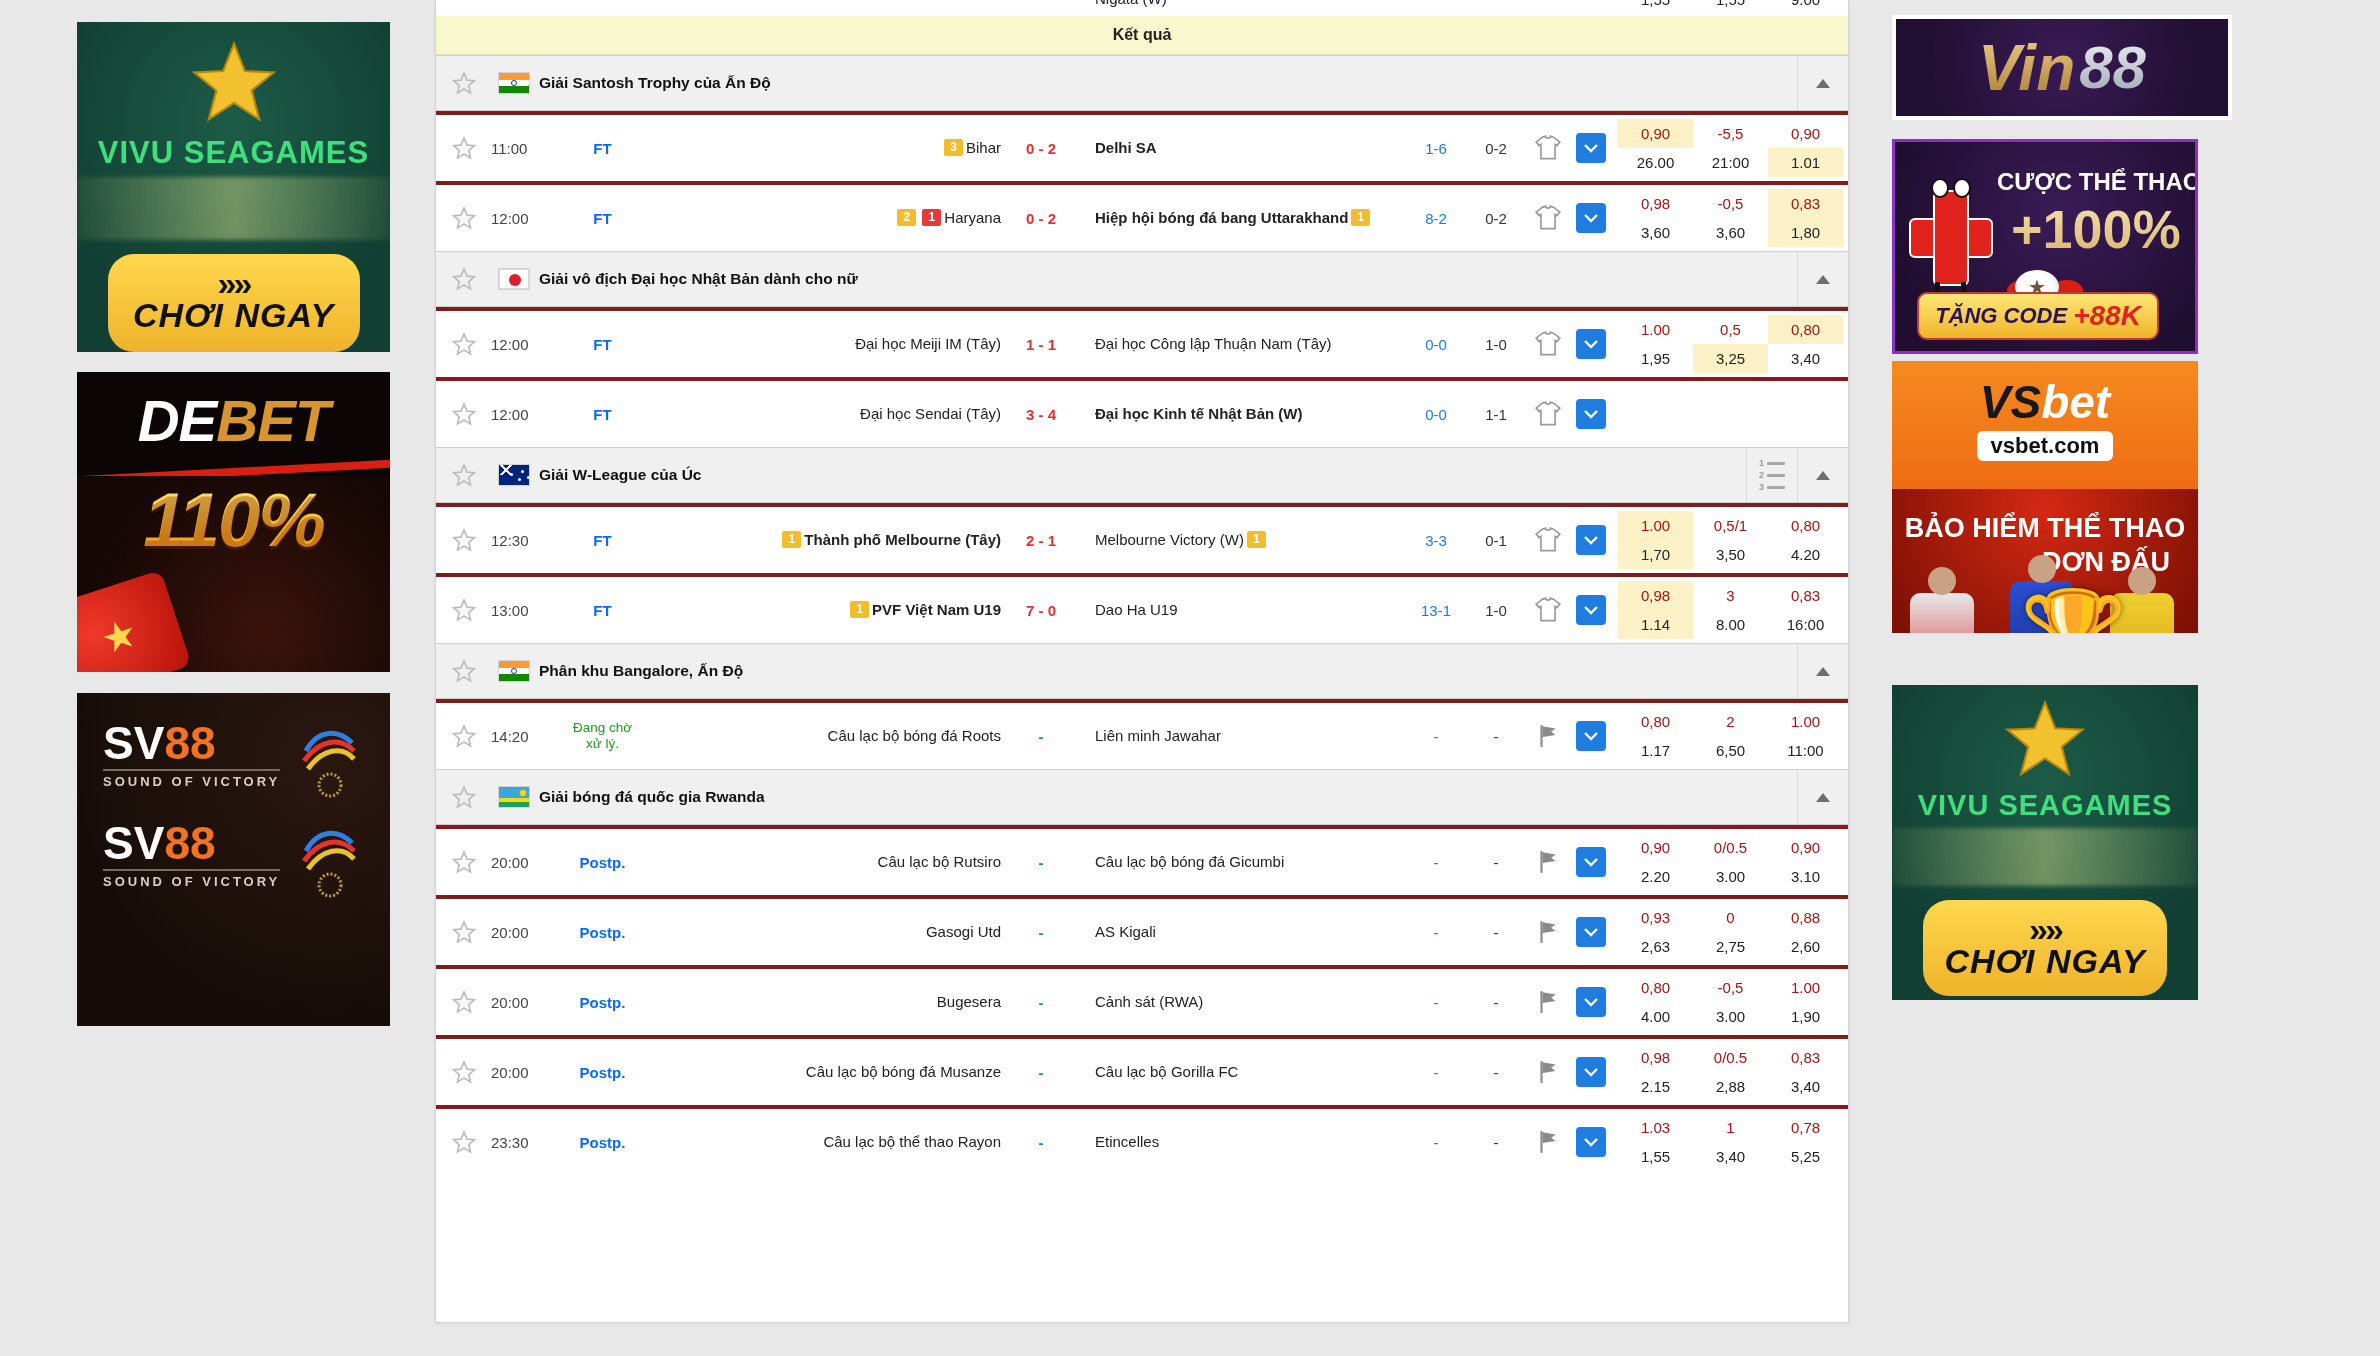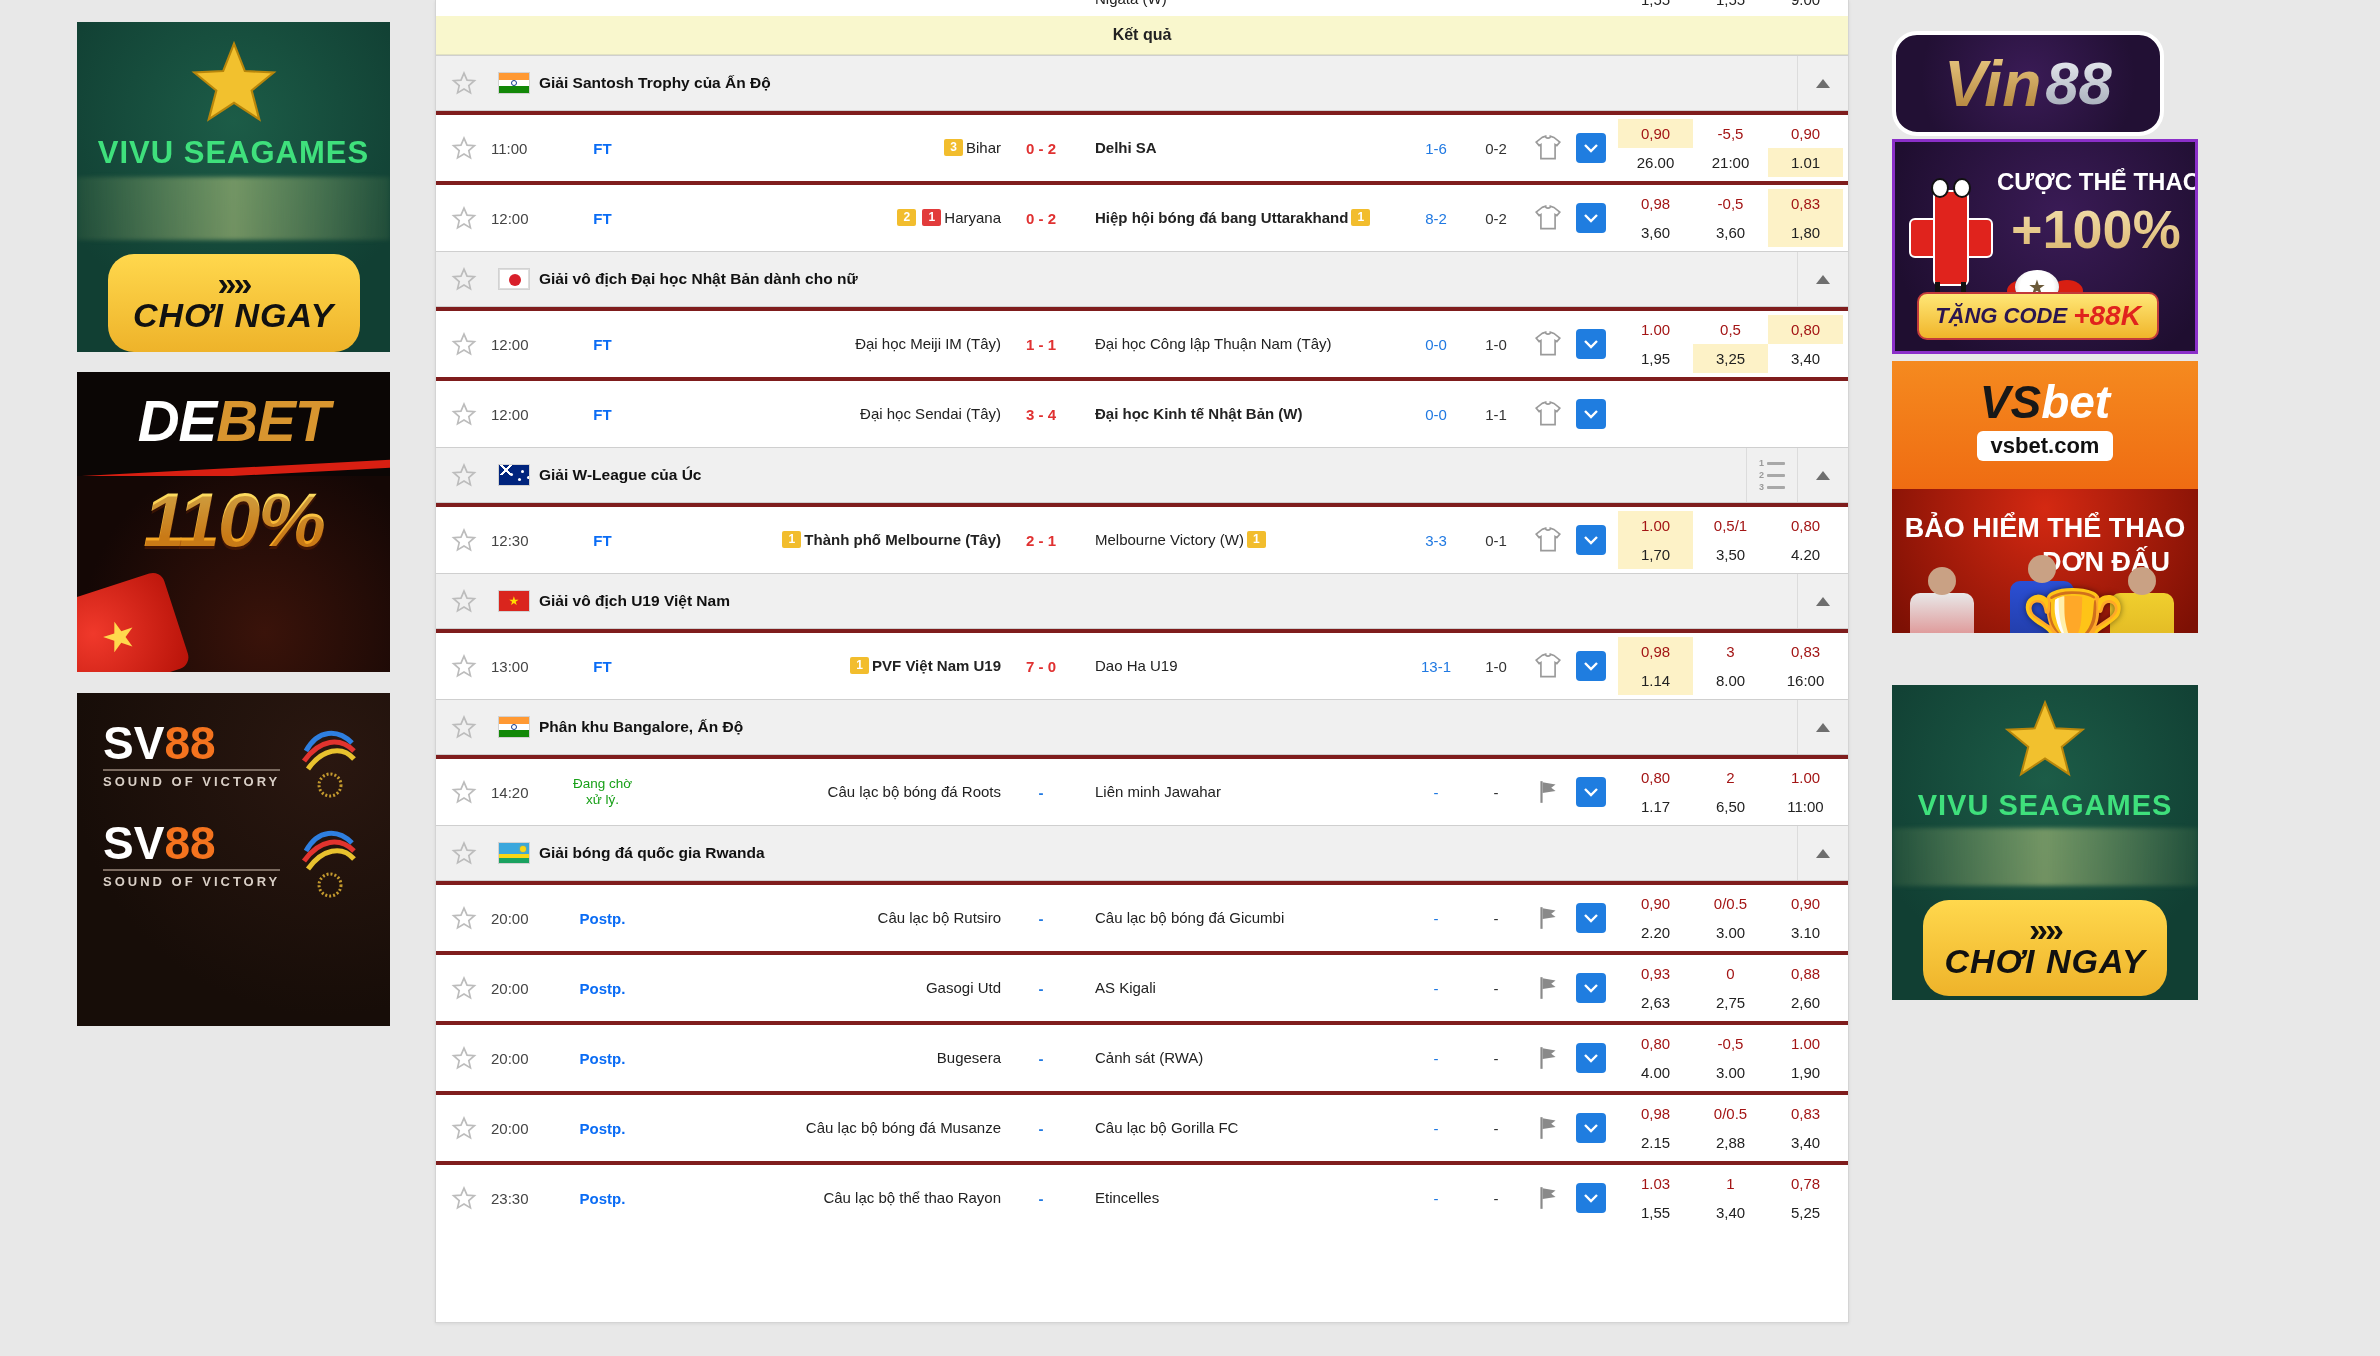--- a/index.html
+++ b/index.html
@@ -473,33 +473,20 @@
           <div class="odd-col">
             <span class="o1">0,5/1</span>
             <span class="o2">3,50</span>
           </div>
           <div class="odd-col">
             <span class="o1">0,80</span>
             <span class="o2">4.20</span>
           </div>
         </div>
       </div>
-      <div class="sec-header">
-        <div class="c-star">
-          <svg width="26" height="25" viewBox="0 0 24 24">
-            <polygon points="12,2 14.9,8.8 22,9.3 16.6,14 18.2,21 12,17.3 5.8,21 7.4,14 2,9.3 9.1,8.8" fill="none" stroke="#bcbcbc" stroke-width="1.6"></polygon>
-          </svg>
-        </div>
-        <span class="flagbox fl-vietnam"></span>
-        <span class="sec-title">Giải vô địch U19 Việt Nam</span>
-        <div class="h-spacer"></div>
-        <div class="h-cell">
-          <div class="tri-up"></div>
-        </div>
-      </div>
       <div class="row">
         <div class="c-star">
           <svg width="26" height="25" viewBox="0 0 24 24">
             <polygon points="12,2 14.9,8.8 22,9.3 16.6,14 18.2,21 12,17.3 5.8,21 7.4,14 2,9.3 9.1,8.8" fill="none" stroke="#bcbcbc" stroke-width="1.6"></polygon>
           </svg>
         </div>
         <div class="c-time">13:00</div>
         <div class="c-status"><span class="status-ft">FT</span></div>
         <div class="c-home"><span class="card card-y">1</span><span class="teambold">PVF Việt Nam U19</span></div>
         <div class="c-score">7 - 0</div>
@@ -802,21 +789,21 @@
           <div class="odd-col">
             <span class="o1">0,78</span>
             <span class="o2">5,25</span>
           </div>
         </div>
       </div>
     </div>
 </div>
 
 <div class="ads-right" style="position:absolute;left:1892px;top:15px;width:306px;height:1000px;">
-  <div class="ad ad-vin88" style="top:16px;width:272px;height:105px;border-radius:25px;">
+  <div class="ad ad-vin88" style="top:0;width:340px;height:105px;">
     <span class="vin88-a">Vin</span>
     <span class="vin88-b">88</span>
   </div>
   <div class="ad ad-promo" style="top:124px;width:306px;height:215px;">
     <div class="die">
       <div class="p2"></div>
         <div class="p1"></div>
       <div class="eye e1"></div>
         <div class="eye e2"></div>
       <div class="leg l1"></div>

